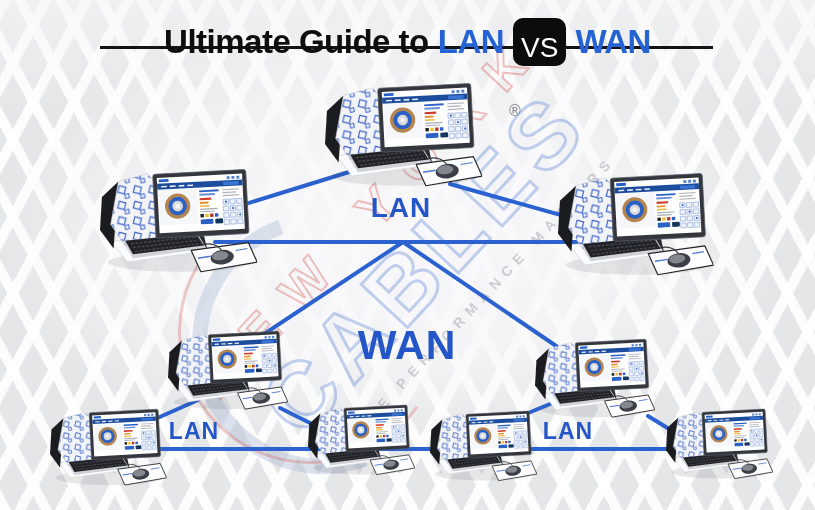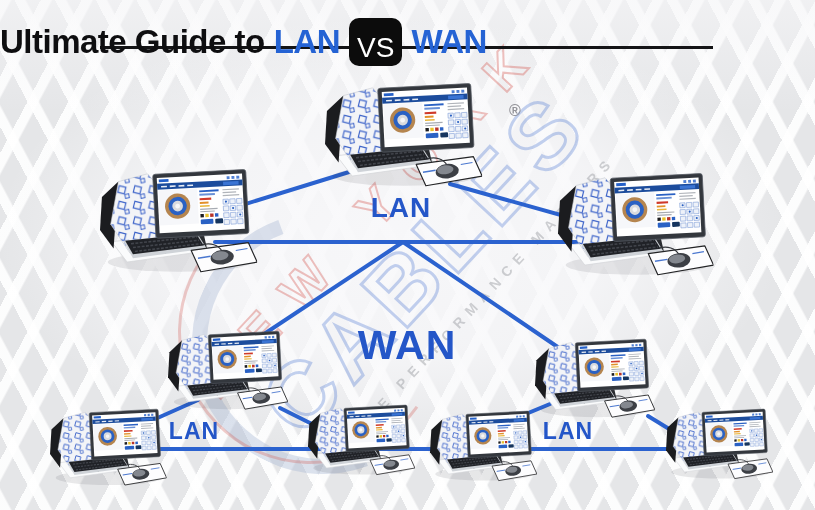--- a/index.html
+++ b/index.html
@@ -54,21 +54,21 @@
   }
   .wm-registered{
     position:absolute;left:509px;top:102px;font-size:16px;font-weight:bold;
     color:rgba(130,130,136,.85);pointer-events:none;
   }
   
   .header{
     position:absolute;left:0;top:18px;width:815px;text-align:center;z-index:6;
   }
   .title{
-    display:flex;align-items:center;justify-content:flex-start;gap:9px;
+    display:flex;align-items:center;justify-content:center;gap:9px;
     font-weight:bold;font-size:33px;letter-spacing:-0.5px;color:#0e0e10;
     white-space:nowrap;
   }
   .title .blue{color:var(--title-blue);}
   .vs-badge{
     display:inline-flex;align-items:center;justify-content:center;
     background:var(--badge-bg);color:#ffffff;font-size:28px;font-weight:normal;
     border-radius:10px;padding:16px 8px 4px 8px;line-height:1;letter-spacing:0;
   }
   .title-underline{

